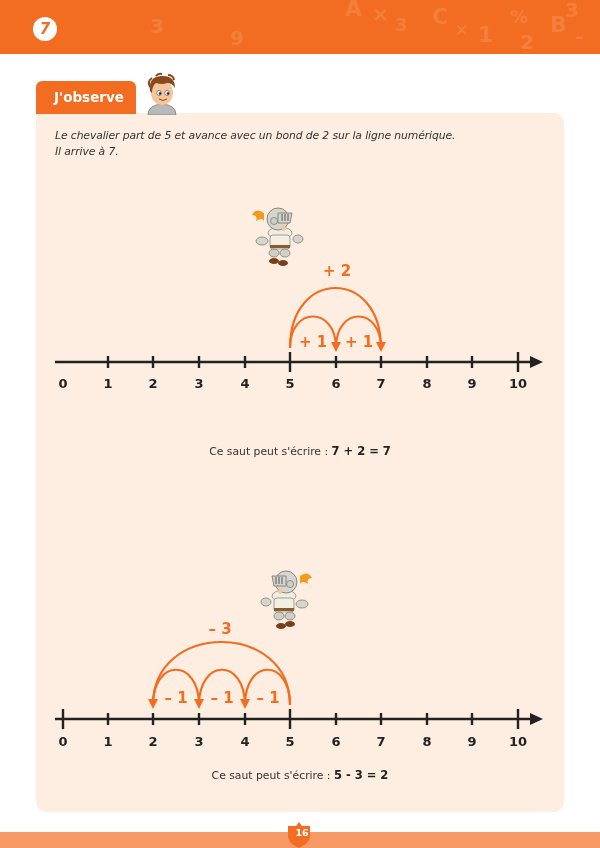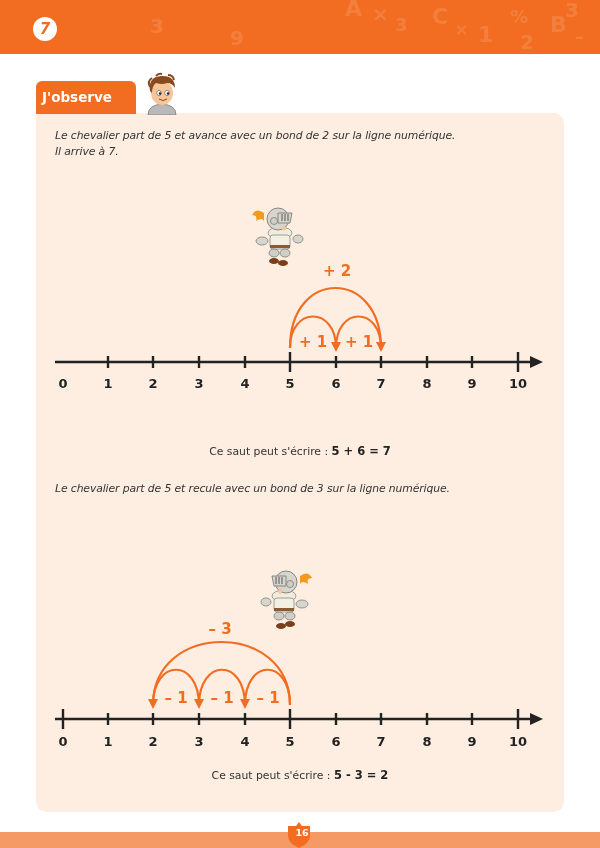--- a/index.html
+++ b/index.html
@@ -6,21 +6,21 @@
   html, body { width: 600px; height: 848px; background: #ffffff; overflow: hidden; }
   body { position: relative; font-family: "DejaVu Sans", sans-serif; color: #333333; }
 
   .header { position: absolute; left: 0; top: 0; width: 600px; height: 54px; background: #f26d21; overflow: hidden; }
   .header-deco { position: absolute; left: 0; top: 0; width: 600px; height: 54px; }
   .header-deco span { position: absolute; color: rgba(255,255,255,0.13); font-family: "DejaVu Sans", sans-serif; font-weight: bold; }
   .lesson-num { position: absolute; left: 33px; top: 17px; width: 24px; height: 24px; border-radius: 50%; background: #ffffff; color: #f26d21; font-weight: bold; font-size: 15px; line-height: 24px; text-align: center; font-style: italic; }
   .header-title { position: absolute; left: 68px; top: 5px; color: #ffffff; font-family: "DejaVu Sans", sans-serif; font-size: 12.2px; line-height: 16px; font-weight: bold; letter-spacing: -0.2px; }
   .header-title div { white-space: nowrap; }
 
-  .observe-tab { position: absolute; left: 36px; top: 81px; width: 100px; height: 33px; background: #f26d21; border-radius: 6px 6px 0 0; color: #ffffff; font-family: "DejaVu Sans", sans-serif; font-weight: bold; font-size: 13.5px; line-height: 33px; padding-left: 6px; }
+  .observe-tab { position: absolute; left: 36px; top: 81px; width: 100px; height: 33px; background: #f26d21; border-radius: 6px 6px 0 0; color: #ffffff; font-family: "DejaVu Sans", sans-serif; font-weight: bold; font-size: 13.5px; line-height: 33px; padding-left: 18px; }
   .boy-icon { position: absolute; left: 142px; top: 71px; width: 40px; height: 44px; }
 
   .panel { position: absolute; left: 36px; top: 113px; width: 528px; height: 699px; background: #fdeee1; border-radius: 0 10px 10px 10px; }
 
   .para { position: absolute; left: 55px; font-family: "DejaVu Sans", sans-serif; font-size: 10.8px; line-height: 16px; color: #333333; letter-spacing: -0.1px; font-style: italic; }
   .equation { position: absolute; left: 0; width: 600px; text-align: center; font-size: 10.8px; color: #333333; }
   .equation b { font-weight: bold; color: #222222; font-size: 11.5px; }
 
   svg.diagram { position: absolute; left: 0; width: 600px; }
   .tick-label { font-family: "DejaVu Sans", sans-serif; font-weight: bold; font-size: 13px; fill: #222222; }
@@ -128,25 +128,24 @@
     <text class="tick-label" x="290" y="388" text-anchor="middle">5</text>
     <text class="tick-label" x="336" y="388" text-anchor="middle">6</text>
     <text class="tick-label" x="381" y="388" text-anchor="middle">7</text>
     <text class="tick-label" x="427" y="388" text-anchor="middle">8</text>
     <text class="tick-label" x="472" y="388" text-anchor="middle">9</text>
     <text class="tick-label" x="518" y="388" text-anchor="middle">10</text>
   </g>
 </svg>
 
 <div class="equation" style="top:444px;">
-  <span>Ce saut peut s'écrire : </span><b>5 + 6 = 7</b>
+  <span>Ce saut peut s'écrire : </span><b>7 + 2 = 7</b>
 </div>
 
 <div class="para" style="top:481px;">
-  <div>Le chevalier part de 5 et recule avec un bond de 3 sur la ligne numérique.</div>
 </div>
 
 <svg class="diagram" style="top:560px;height:200px;" viewBox="0 560 600 200">
 
   <g transform="translate(312,568) scale(-1,1)">
     <path d="M12 8 Q4 2 0 10 Q6 10 4 16 Q10 12 12 16 Z" fill="#f29a1e"></path>
     <ellipse cx="28" cy="28" rx="12" ry="6" fill="#f1ece0" stroke="#8b8b80" stroke-width="0.8"></ellipse>
     <rect x="18" y="30" width="20" height="14" rx="3" fill="#f3efe3" stroke="#8b8b80" stroke-width="0.8"></rect>
     <rect x="18" y="40" width="20" height="3" fill="#8a5a30"></rect>
     <circle cx="26" cy="14" r="11" fill="#d6d6cf" stroke="#7d7d75" stroke-width="0.9"></circle>

